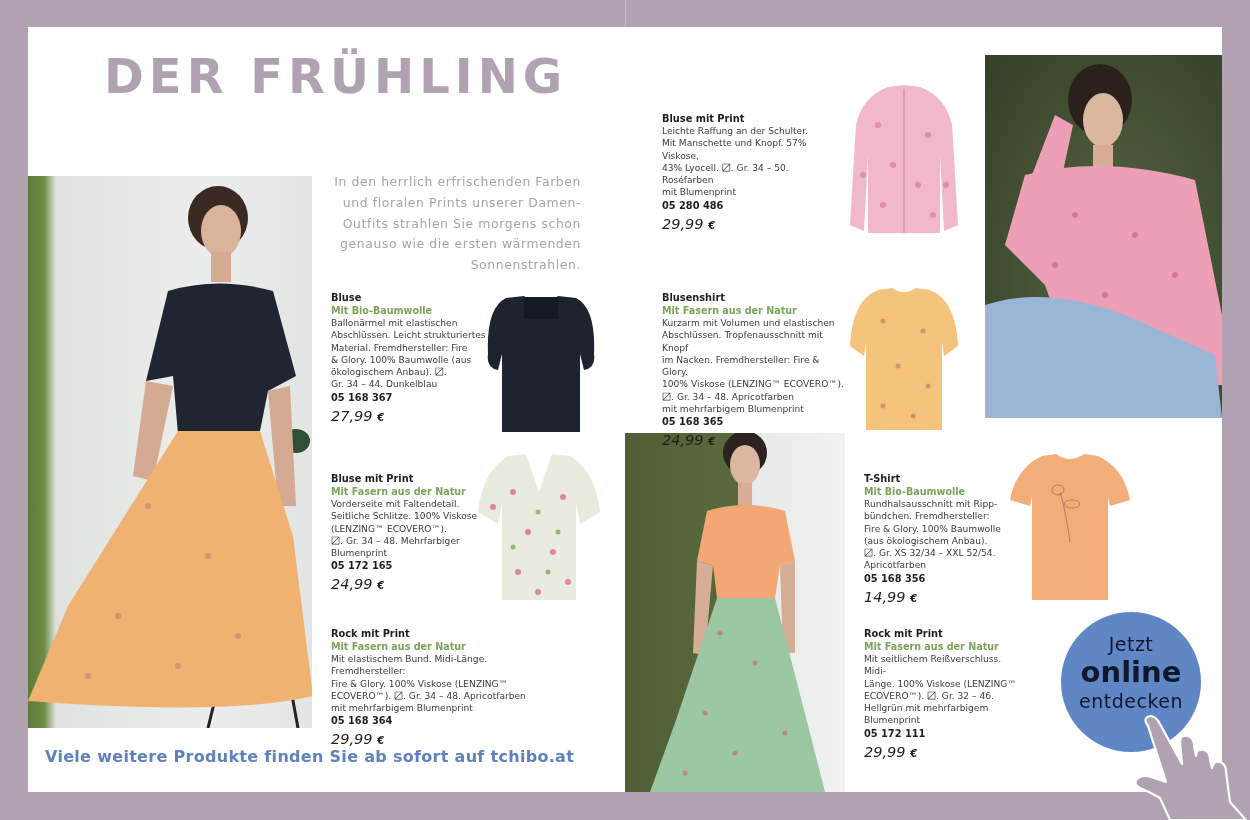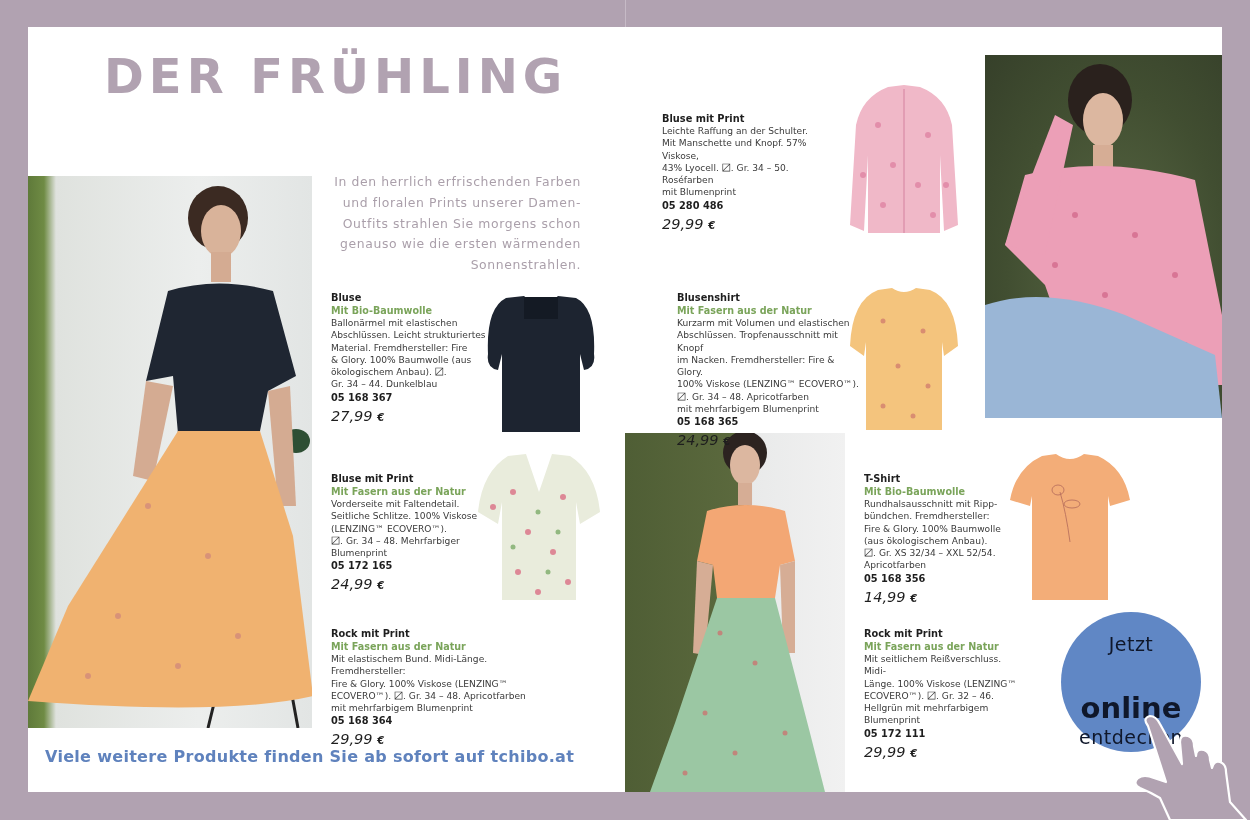--- a/index.html
+++ b/index.html
@@ -58,21 +58,21 @@
     .thumb { position: absolute; }
     .footer-link {
       position: absolute; left: 45px; top: 747px;
       font-weight: bold; font-size: 16px; color: #5f82bd; letter-spacing: 0.3px; text-align: right;
     }
     .cta {
       position: absolute; left: 1061px; top: 612px; width: 140px; height: 140px;
       border-radius: 50%; background: #6087c5; color: #0f172a; text-align: center;
     }
     .cta .l1 { display: block; font-size: 19px; margin-top: 21px; line-height: 22px; letter-spacing: 0.5px; }
-    .cta .l2 { display: block; font-size: 29px; font-weight: bold; line-height: 34px; margin-top: 36px; }
+    .cta .l2 { display: block; font-size: 29px; font-weight: bold; line-height: 34px; }
     .cta .l3 { display: block; font-size: 19px; line-height: 24px; letter-spacing: 0.5px; text-align: center; }
     .hand { position: absolute; left: 1130px; top: 712px; }
   </style>
 </head>
 <body>
 
 <div class="page"></div>
 <div class="spine"></div>
 
 <div class="headline">
@@ -250,21 +250,21 @@
 <div class="product" style="left:662px;top:112px;width:180px;">
   <div class="p-title">Bluse mit Print</div>
   <div class="p-desc">Leichte Raffung an der Schulter.
 Mit Manschette und Knopf. 57% Viskose,
 43% Lyocell. 〼. Gr. 34 – 50. Roséfarben
 mit Blumenprint</div>
   <div class="p-code">05 280 486</div>
   <div class="p-price"><span>29,99</span> <span class="cur">€</span></div>
 </div>
 
-<div class="product" style="left:662px;top:291px;width:185px;margin-left:15px;">
+<div class="product" style="left:662px;top:291px;width:185px;">
   <div class="p-title">Blusenshirt</div>
   <div class="p-sub">Mit Fasern aus der Natur</div>
   <div class="p-desc">Kurzarm mit Volumen und elastischen
 Abschlüssen. Tropfenausschnitt mit Knopf
 im Nacken. Fremdhersteller: Fire &amp; Glory.
 100% Viskose (LENZING™ ECOVERO™).
 〼. Gr. 34 – 48. Apricotfarben
 mit mehrfarbigem Blumenprint</div>
   <div class="p-code">05 168 365</div>
   <div class="p-price"><span>24,99</span> <span class="cur">€</span></div>

